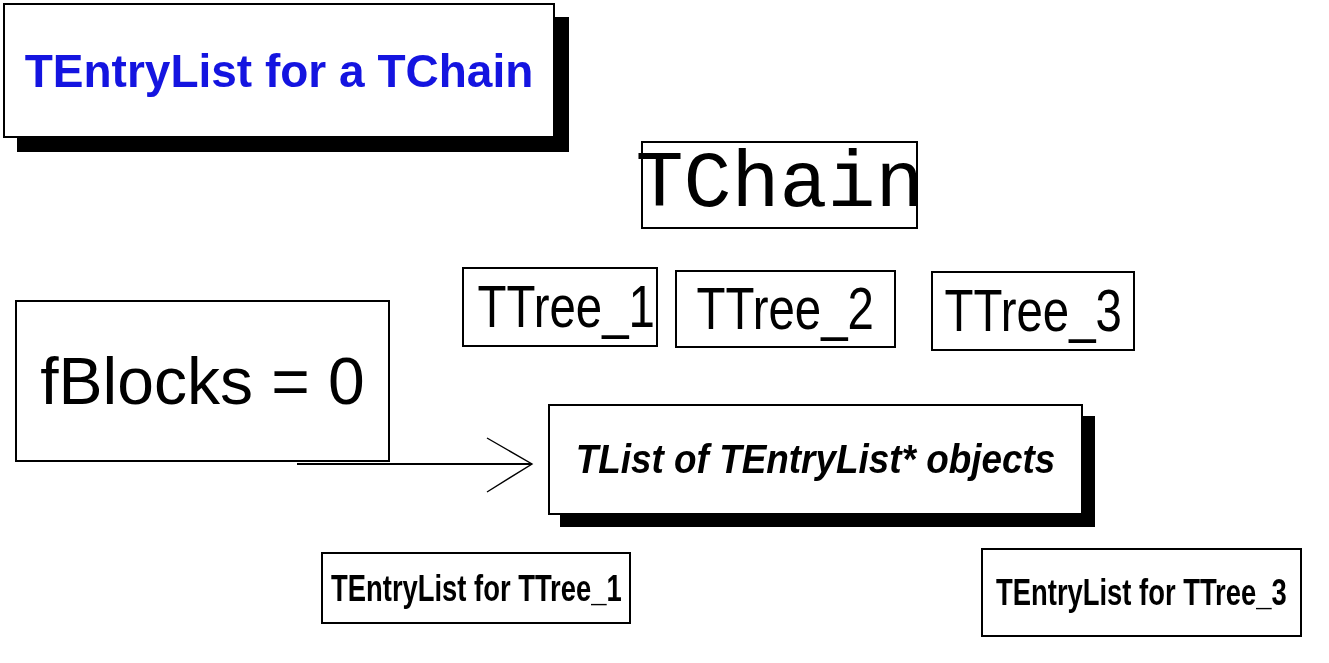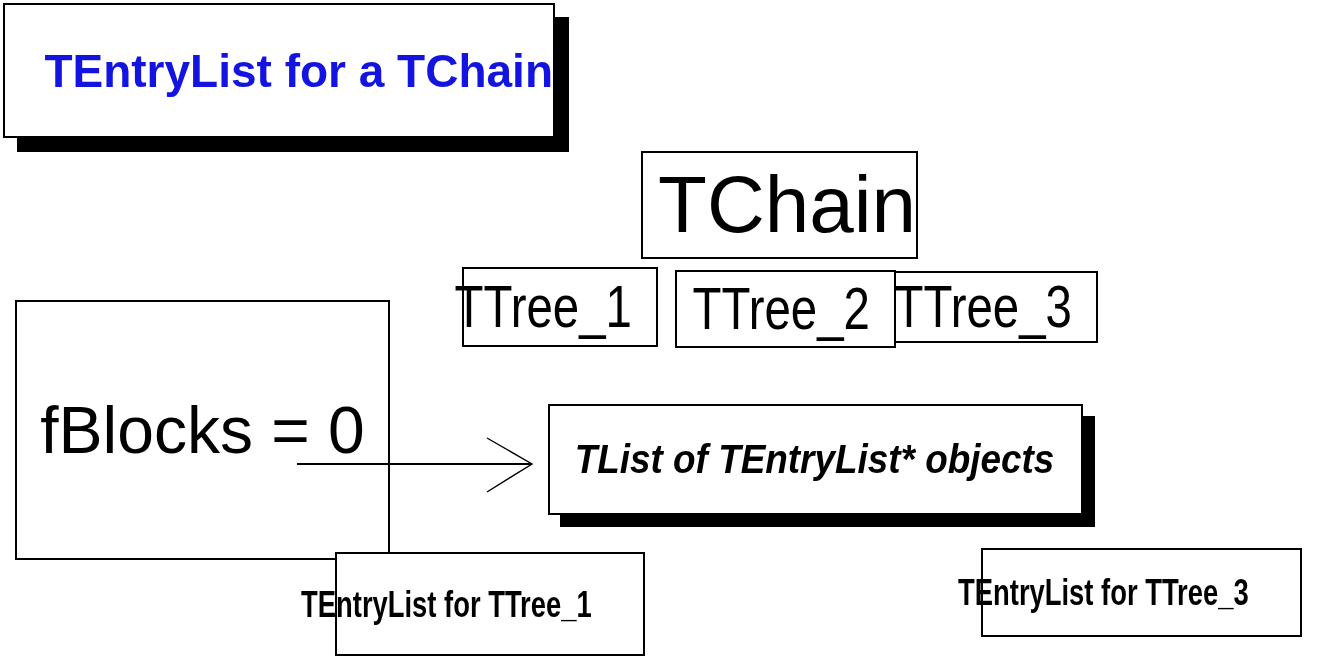--- a/index.html
+++ b/index.html
@@ -16,87 +16,87 @@
     font-family: "Liberation Sans", "DejaVu Sans", sans-serif;
     color: #000000;
   }
   .box {
     position: absolute;
     background: #ffffff;
     border: 2px solid #000000;
     box-sizing: border-box;
     display: flex;
     align-items: center;
-    justify-content: flex-end;
+    justify-content: center;
     line-height: 1;
     white-space: nowrap;
   }
   .shadowed-lg { box-shadow: 14px 14px 0 0 #000000; }
   .shadowed-md { box-shadow: 12px 12px 0 0 #000000; }
 
   
   .title-box { left: 3px; top: 3px; width: 552px; height: 135px; }
   .title-box .label {
     color: #1414e0;
     font-weight: bold;
     font-size: 46px;
   }
 
   
   .el-header-box { left: 11px; top: 199px; width: 377px; height: 97px; }
   .el-header-box .label { font-size: 76px; }
 
   .el-fields-box {
-    left: 15px; top: 300px; width: 375px; height: 260px;
+    left: 15px; top: 300px; width: 375px; height: 162px;
     flex-direction: column;
     align-items: stretch;
     justify-content: stretch;
     padding: 0;
   }
   .el-fields-box .field-row {
     flex: 1;
     display: flex;
     align-items: center;
     justify-content: center;
     font-size: 66px;
   }
 
   
-  .tchain-box { left: 641px; top: 151px; width: 277px; height: 108px; }
+  .tchain-box { left: 641px; top: 141px; width: 277px; height: 88px; font-family: Liberation Mono, monospace; }
   .tchain-box .label { font-size: 80px; }
 
   .ttree-box .label {
     font-size: 60px;
     display: inline-block;
     transform: scaleX(0.79);
     transform-origin: 50% 50%;
   }
   .ttree-1 { left: 462px; top: 267px; width: 196px; height: 80px; padding-left: 12px; }
   .ttree-2 { left: 675px; top: 270px; width: 221px; height: 78px; }
-  .ttree-3 { left: 894px; top: 271px; width: 204px; height: 72px; }
+  .ttree-3 { left: 931px; top: 271px; width: 204px; height: 80px; }
 
   
   .tlist-box { left: 548px; top: 404px; width: 535px; height: 111px; font-style: italic; }
   .tlist-box .label {
     font-weight: bold;
     font-size: 41px;
     display: inline-block;
     transform: scaleX(0.9);
     transform-origin: 50% 50%;
   }
 
   
   .sub-el-box .label {
     font-weight: bold;
     font-size: 37px;
     display: inline-block;
     transform: scaleX(0.74);
     transform-origin: 50% 50%;
   }
-  .sub-el-1 { left: 335px; top: 552px; width: 310px; height: 104px; }
+  .sub-el-1 { left: 321px; top: 552px; width: 310px; height: 72px; }
   .sub-el-2 { left: 655px; top: 550px; width: 314px; height: 85px; }
   .sub-el-3 { left: 981px; top: 548px; width: 321px; height: 89px; }
 
   
   .arrow-svg {
     position: absolute;
     left: 290px;
     top: 425px;
     width: 250px;
     height: 80px;

